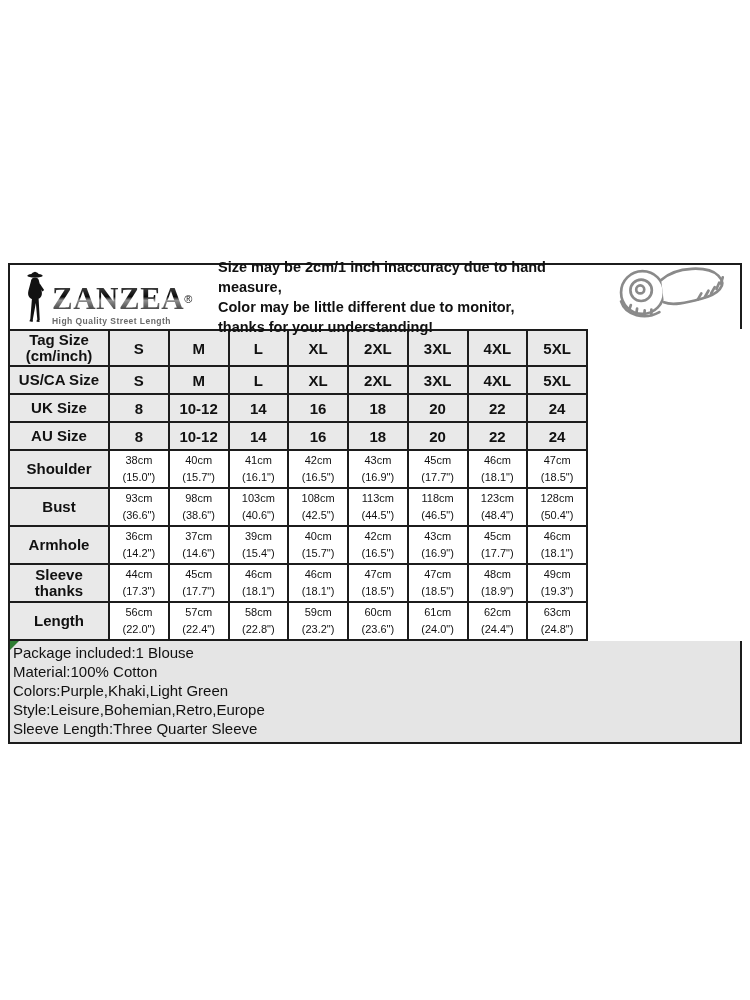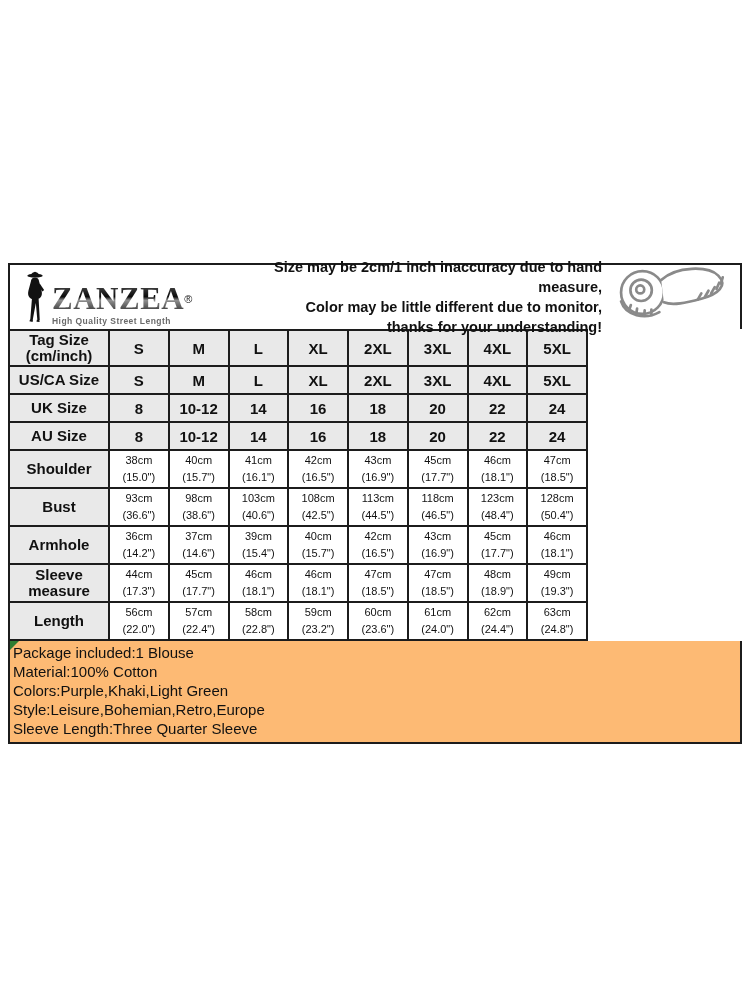--- a/index.html
+++ b/index.html
@@ -18,41 +18,41 @@
   .logo-figure svg{display:block;height:56px;width:26px;}
   .logo-text{margin-left:4px;line-height:1;}
   .brand-name{
     font-family:"Liberation Serif",serif;font-weight:700;font-size:31px;
     letter-spacing:.5px;color:#1b1b1b;white-space:nowrap;
     background:linear-gradient(180deg,#606060 0%,#0a0a0a 45%,#8f8f8f 55%,#151515 100%);
     -webkit-background-clip:text;background-clip:text;-webkit-text-fill-color:transparent;
   }
   .brand-reg{font-size:11px;vertical-align:super;-webkit-text-fill-color:#1b1b1b;font-family:"Liberation Sans",sans-serif;font-weight:400;}
   .tagline{font-size:8.5px;font-weight:700;color:#6a6a6a;letter-spacing:.45px;margin-top:3px;white-space:nowrap;}
-  .notice{flex:1;text-align:right;font-weight:700;font-size:14.5px;line-height:20px;}
+  .notice{flex:1;text-align:left;font-weight:700;font-size:14.5px;line-height:20px;}
   .tape{width:138px;display:flex;justify-content:center;align-items:center;}
   .tape svg{display:block;}
 
   
   table{border-collapse:collapse;table-layout:fixed;width:580px;background:#fff;}
   col.lab{width:100px;}
   th,td{
     border:2px solid #1c1c1c;text-align:center;vertical-align:middle;
     padding:0;font-size:15px;
   }
   th{font-weight:700;background:#e9e9e9;}
   th div{line-height:16px;}
   tr.size td{font-weight:700;background:#e9e9e9;}
   tr.measure td{font-weight:400;font-size:11px;line-height:17.5px;background:#fff;}
   tr.h36{height:36px;} tr.h28{height:28px;margin-left:8px;} tr.h38{height:38px;}
 
   
   .details{
     box-sizing:border-box;border:2px solid #1c1c1c;border-top:none;
-    min-height:98px;position:relative;padding:2px 6px 4px 3px;background:#fdba74;
+    min-height:98px;position:relative;padding:2px 6px 4px 3px;background:#e5e5e5;
   }
   .green-corner{
     position:absolute;top:0;left:0;width:0;height:0;
     border-top:9px solid #2e7d32;border-right:9px solid transparent;
   }
   .detail-line{font-size:15px;line-height:19px;color:#111;}
 </style>
 </head>
 <body>
 
@@ -332,21 +332,21 @@
             <div>45cm</div>
             <div>(17.7")</div>
           </td>
           <td>
             <div>46cm</div>
             <div>(18.1")</div>
           </td>
         </tr>
         <tr class="measure h38">
           <th>
-            <div>Sleeve measure</div>
+            <div>Sleeve thanks</div>
           </th>
           <td>
             <div>44cm</div>
             <div>(17.3")</div>
           </td>
           <td>
             <div>45cm</div>
             <div>(17.7")</div>
           </td>
           <td>

